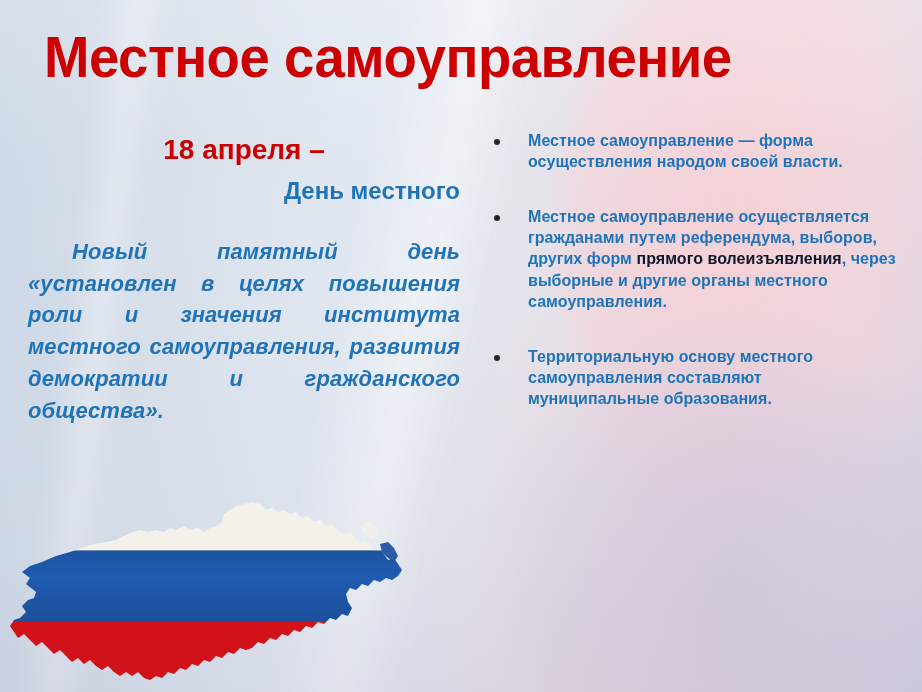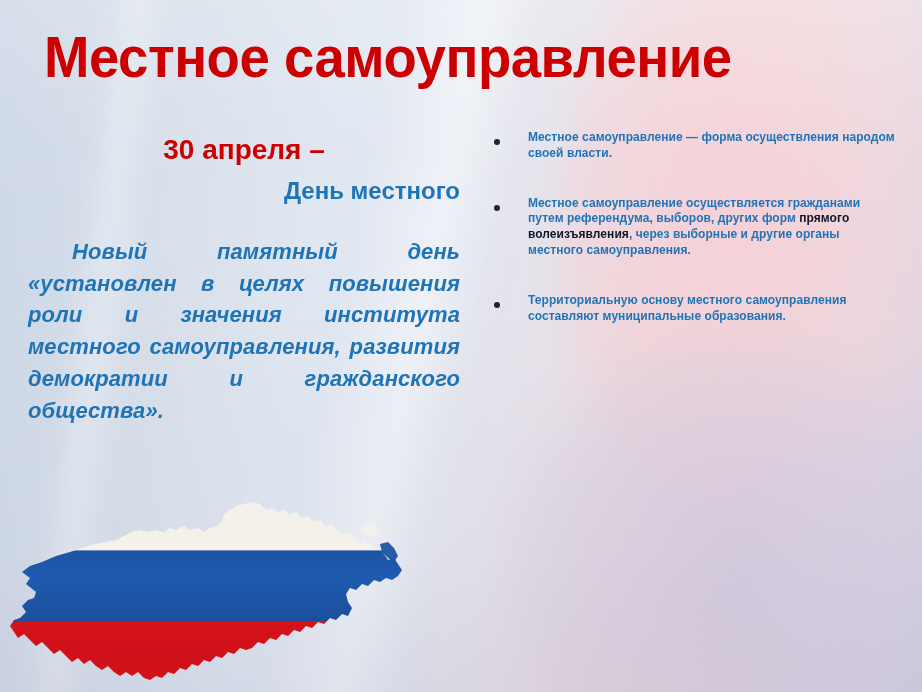--- a/index.html
+++ b/index.html
@@ -169,21 +169,21 @@
     position: absolute;
     left: 486px;
     top: 130px;
     width: 410px;
   }
   .bullet-item {
     position: relative;
     padding-left: 42px;
     margin-bottom: 34px;
     font-weight: 700;
-    font-size: 12px;
+    font-size: 16px;
     line-height: 1.32;
     color: #1f74b8;
     letter-spacing: 0.05px;
   }
   .bullet-item:last-child { margin-bottom: 16px; }
   .bullet-dot {
     position: absolute;
     left: 8px;
     top: 9px;
     width: 6px;
@@ -214,21 +214,21 @@
   <div class="bg-mauve"></div>
   <div class="bg-streak"></div>
   <div class="bg-streak2"></div>
   <div class="bg-vert"></div>
 
   <div class="content">
 
     <div id="title">Местное самоуправление</div>
 
     <div id="left-col">
-      <div class="lead-date">30 апреля –</div>
+      <div class="lead-date">18 апреля –</div>
       <div class="lead-title">День местного</div>
       <p id="left-para">Новый памятный день «установлен в целях повышения роли и значения института местного самоуправления, развития демократии и гражданского общества».</p>
     </div>
 
     <div id="right-col">
 
       <div class="bullet-item">
         <span class="bullet-dot"></span>
         <span class="bullet-text"><span>Местное самоуправление — форма осуществления народом своей власти.</span></span>
       </div>

